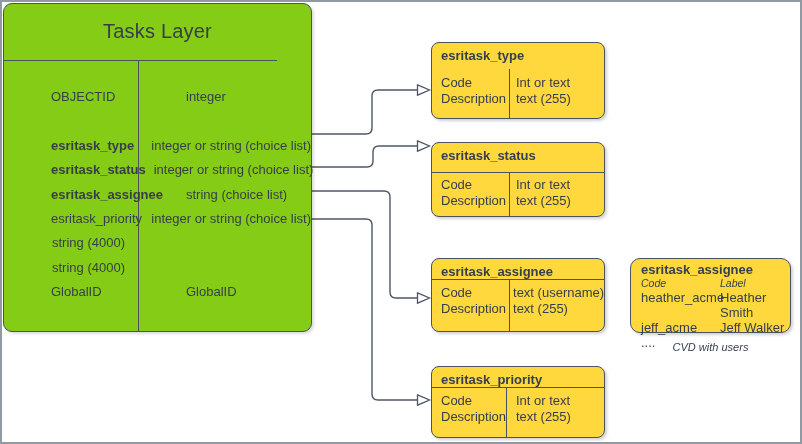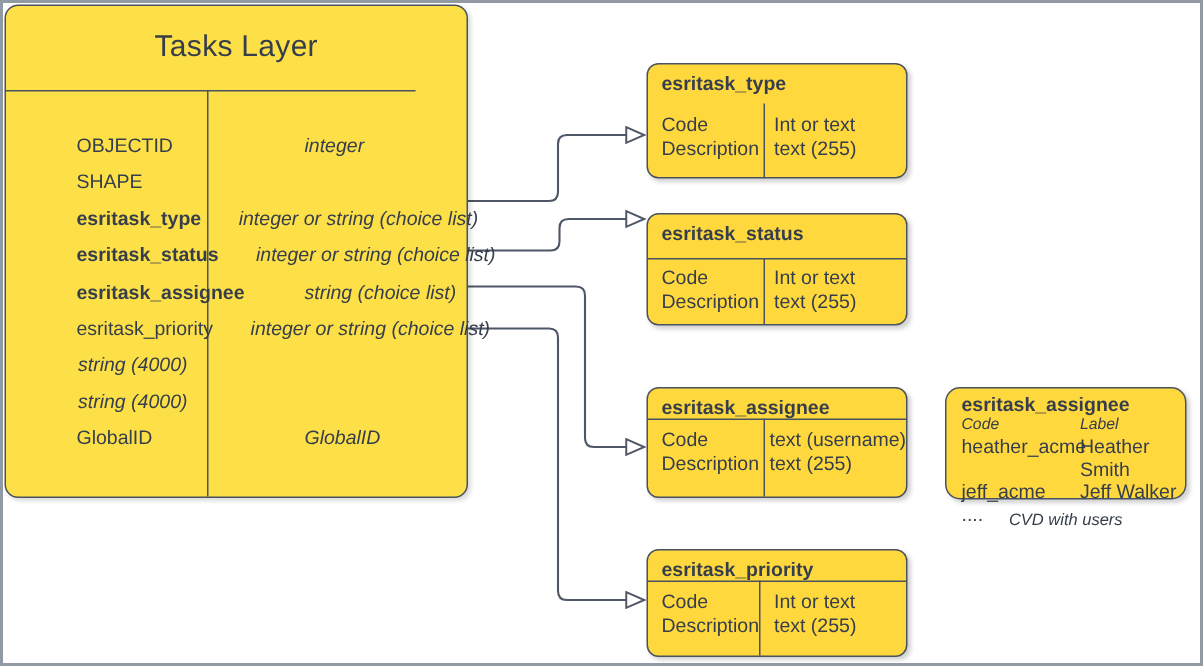--- a/index.html
+++ b/index.html
@@ -14,34 +14,34 @@
     position:relative;width:802px;height:444px;background:#ffffff;
     font-family:"Liberation Sans",sans-serif;color:var(--text);overflow:hidden;
   }
   .frame{position:absolute;inset:0;border:2px solid var(--frame);pointer-events:none;z-index:50;}
   .wires{position:absolute;left:0;top:0;z-index:1;}
   .wires path.wire{fill:none;stroke:var(--line);stroke-width:1.4;}
   .wires path.head{fill:#ffffff;stroke:var(--line);stroke-width:1.3;}
 
   
   .entity-main{
-    position:absolute;left:3px;top:3px;width:309px;height:329px;background:#fde047;
+    position:absolute;left:3px;top:3px;width:309px;height:329px;background:#84cc16;
     border:1.5px solid var(--border);border-radius:9px;box-sizing:border-box;
     box-shadow:2px 2px 3px rgba(0,0,0,.14);z-index:2;
   }
   .entity-main .title{
     height:55px;display:flex;align-items:center;justify-content:center;
     font-size:20px;letter-spacing:.2px;
   }
   .entity-main .title-underline{position:absolute;top:56px;left:0;width:273px;border-top:1.4px solid var(--border);}
   .entity-main .vdiv-main{position:absolute;top:56px;bottom:0;left:134px;border-left:1.4px solid var(--border);}
   .fields{position:absolute;top:57px;left:0;right:0;bottom:0;padding-top:24px;margin:0;list-style:none;}
-  .field-row{display:flex;height:24.4px;line-height:24.4px;font-size:13px;gap:17px;}
+  .field-row{display:flex;height:24.4px;line-height:24.4px;font-size:13px;}
   .field-name{width:134px;padding-left:7px;box-sizing:border-box;white-space:nowrap;}
-  .field-type{padding-left:8px;white-space:nowrap;font-style:italic;}
+  .field-type{padding-left:8px;white-space:nowrap;}
   .bold{font-weight:bold;}
 
   
   .entity{
     position:absolute;background:var(--yellow);border:1.3px solid var(--border);
     border-radius:8px;box-sizing:border-box;box-shadow:2px 2px 3px rgba(0,0,0,.18);z-index:2;
   }
   .entity .etitle{font-weight:bold;font-size:13px;padding:5px 0 0 9px;white-space:nowrap;}
   .entity .hdiv{position:absolute;left:0;right:0;border-top:1.3px solid var(--border);}
   .entity .vdiv{position:absolute;border-left:1.3px solid var(--border);}
@@ -102,21 +102,20 @@
   <div class="entity-main">
     <div class="title">Tasks Layer</div>
     <div class="title-underline"></div>
     <div class="vdiv-main"></div>
     <ul class="fields">
       <li class="field-row">
         <span class="field-name">OBJECTID</span>
         <span class="field-type">integer</span>
         </li>
       <li class="field-row">
-        <span class="field-name">SHAPE</span>
         </li>
       <li class="field-row">
         <span class="field-name bold">esritask_type</span>
         <span class="field-type">integer or string (choice list)</span>
         </li>
       <li class="field-row">
         <span class="field-name bold">esritask_status</span>
         <span class="field-type">integer or string (choice list)</span>
         </li>
       <li class="field-row">

